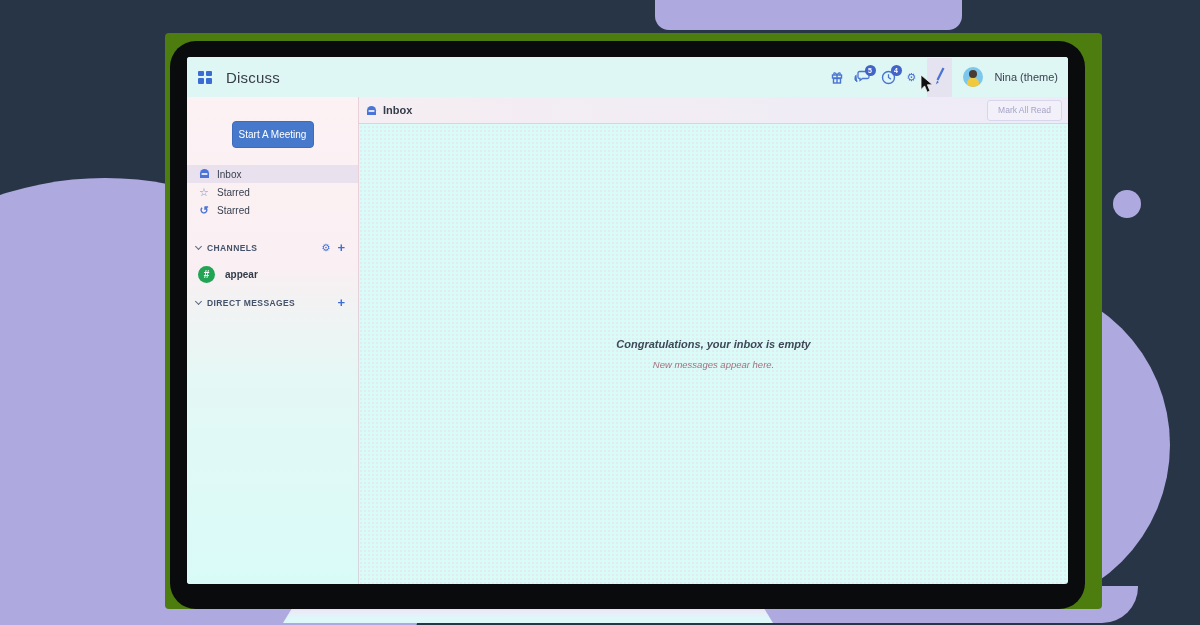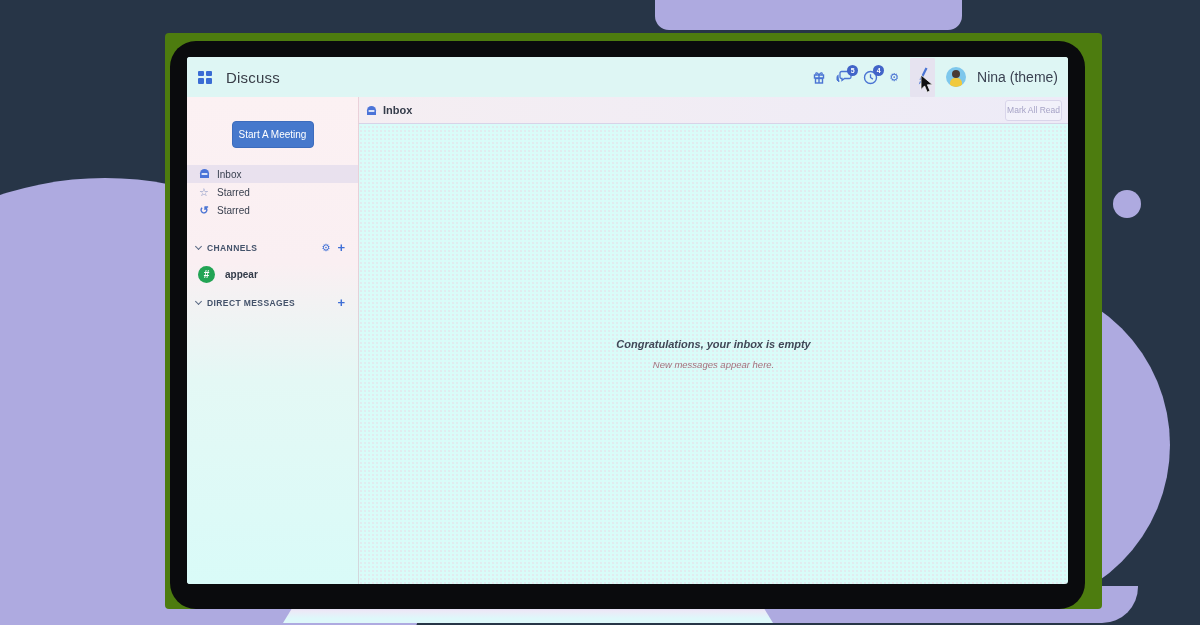--- a/index.html
+++ b/index.html
@@ -37,21 +37,21 @@
   .tb-icon { position:relative; display:flex; align-items:center; justify-content:center; cursor:pointer; }
   .badge { position:absolute; top:-5px; right:-6px; width:11px; height:11px; background:#4264c8;
            color:#fff; font-size:7px; font-weight:bold; border-radius:50%;
            display:flex; align-items:center; justify-content:center; }
   .gear-glyph { font-size:11px; color:#4a74d3; line-height:1; }
   .pencil-box { width:25px; height:39px; background:#e6e3f0; display:flex; align-items:center;
                 justify-content:center; border-radius:1px; }
   .avatar { width:20px; height:20px; border-radius:50%; background:#7ec7ec; position:relative; overflow:hidden; }
   .avatar .head { position:absolute; left:6px; top:3px; width:8px; height:8px; border-radius:50%; background:#4a3a33; }
   .avatar .body { position:absolute; left:4px; top:11px; width:12px; height:9px; border-radius:5px 5px 0 0; background:#f0c93d; }
-  .user-name { font-size:14px; color:#3b4252;text-align:center; }
+  .user-name { font-size:11px; color:#3b4252;text-align:center; }
 
   
   .app-body { flex:1; display:flex; min-height:0; }
   .sidebar { flex:0 0 172px; display:flex; flex-direction:column;
              background:linear-gradient(180deg,#fcf1f3 0%,#faeff2 34%,#e4f8f5 58%,#d9fbf8 100%);
              border-right:1px solid rgba(201,150,170,.35); }
   .start-btn-wrap { padding:24px 0 0 0; display:flex; justify-content:center; }
   .start-btn { width:82px; height:27px; background:#4678cc; color:#fff; border:1px solid #3d6cbd;
                border-radius:4px; font-size:10px; font-family:"Liberation Sans",sans-serif; cursor:pointer; }
   .mailboxes { margin-top:17px; }
@@ -71,21 +71,21 @@
   .channel-row { margin-top:7px; height:24px; display:flex; align-items:center; padding-left:11px; gap:10px; cursor:pointer; }
   .hash-circle { width:17px; height:17px; border-radius:50%; background:#22a454; color:#fff;
                  font-size:10px; font-weight:bold; display:flex; align-items:center; justify-content:center; }
   .channel-label { font-weight:bold; color:#333b49; }
 
   .main { flex:1; display:flex; flex-direction:column; min-width:0; }
   .main-header { height:27px; flex:0 0 27px; display:flex; align-items:center; padding:0 6px 0 7px;
                  background:linear-gradient(90deg,#f5eef2 0%,#edebf7 100%);
                  border-bottom:1px solid #d8d3e8; }
   .main-header .title { font-size:11px; font-weight:bold; color:#353c4a; margin-left:6px; }
-  .mark-read { margin-left:auto; height:21px; padding:0 1px; background:#f2f1fa; border:1px solid #d9d5ea;
+  .mark-read { margin-left:auto; height:21px; padding:0 10px; background:#f2f1fa; border:1px solid #d9d5ea;
                border-radius:3px; color:#a6a3c6; font-size:8.5px; font-family:"Liberation Sans",sans-serif; }
   .content { flex:1; display:flex; flex-direction:column; align-items:center; justify-content:center; }
   .empty-title { font-size:11px; font-weight:bold; font-style:italic; color:#3f4857; }
   .empty-sub { margin-top:9px; font-size:9.5px; font-style:italic; color:#a4717d; }
 
   .cursor { position:absolute; left:920px; top:74px; z-index:50; }
 </style>
 </head>
 <body>
 

